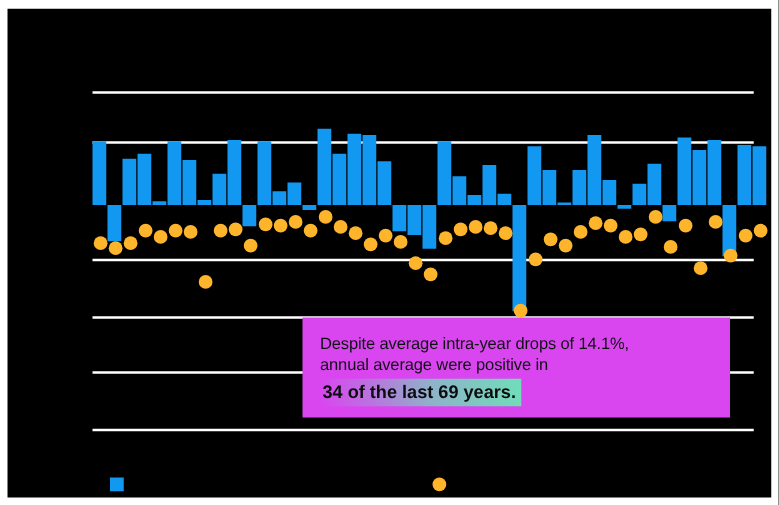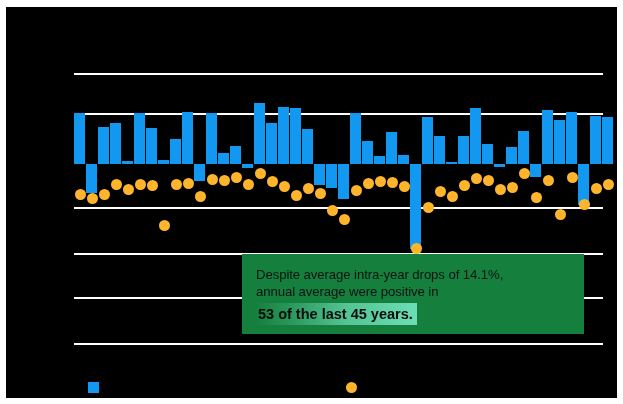--- a/index.html
+++ b/index.html
@@ -67,21 +67,21 @@
     background: #ffb52b;
   }
 
   
   #callout {
     position: absolute;
     left: 236px;
     top: 247px;
     width: 342px;
     height: 80px;
-    background: #15803d;
+    background: #d946ef;
     box-sizing: border-box;
     padding: 12px 14px 10px 14px;
   }
   #callout .line {
     color: #101113;
     font-size: 13.2px;
     line-height: 17px;
     letter-spacing: -0.1px;
     white-space: nowrap;
   }
@@ -248,21 +248,21 @@
           <div class="dot" title="2021" style="left: 493px; top: 105px; background: rgb(255, 181, 43);"></div>
           <div class="dot" title="2022" style="left: 505px; top: 132px; background: rgb(255, 181, 43);"></div>
           <div class="dot" title="2023" style="left: 517px; top: 116px; background: rgb(255, 181, 43);"></div>
           <div class="dot" title="2024" style="left: 529px; top: 112px; background: rgb(255, 181, 43);"></div>
         </div>
     </div>
 
     <div id="callout">
       <div class="line">Despite average intra-year drops of 14.1%,</div>
       <div class="line">annual average were positive in</div>
-      <div><span class="emph">53 of the last 45 years.</span></div>
+      <div><span class="emph">34 of the last 69 years.</span></div>
     </div>
 
     <div id="legend">
         <div class="legend-entry" style="left: 14px; top: 0px;">
           <div class="legend-swatch-bar" style="background: rgb(18, 152, 240);"></div>
           <span class="legend-label"></span>
         </div>
         <div class="legend-entry" style="left: 272px; top: 0px;">
           <div class="legend-swatch-dot" style="background: rgb(255, 181, 43);"></div>
           <span class="legend-label"></span>

